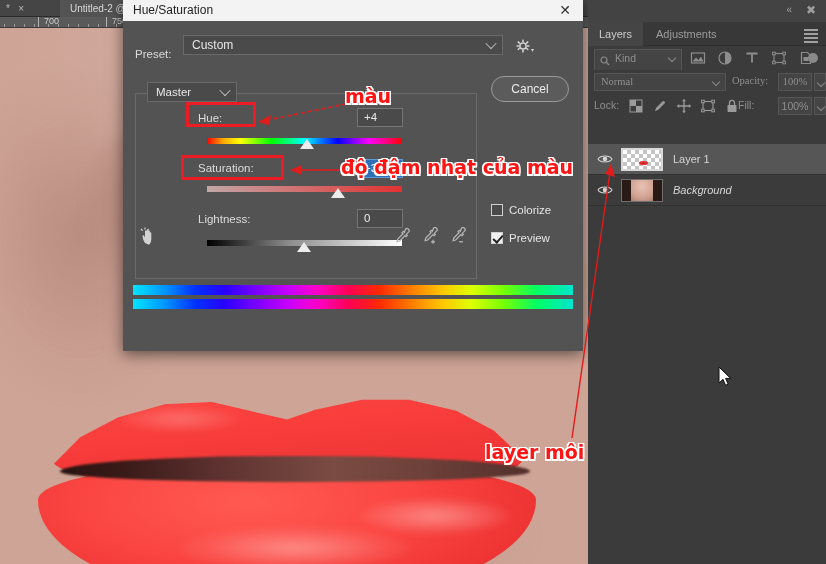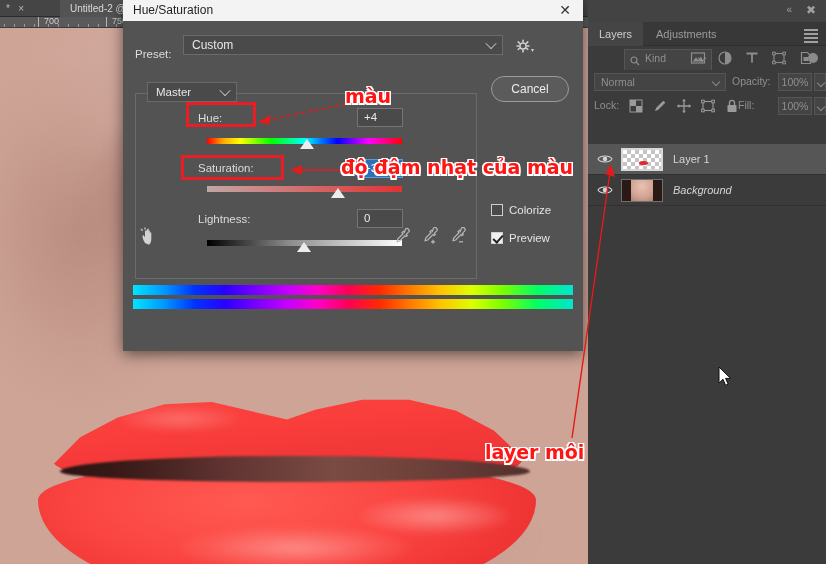--- a/index.html
+++ b/index.html
@@ -240,35 +240,36 @@
   .ptab.active { background: #454545; color: #cdcdcd; }
   .panel-menu { position: absolute; right: 8px; top: 7px; width: 14px; }
   .panel-menu span { display: block; height: 1.5px; background: #a0a0a0; margin-bottom: 2.5px; }
 
   .filter-row {
     position: absolute; left: 0; top: 46px; width: 238px; height: 24px;
     background: #3b3b3b;
   }
   .kind-box {
     position: absolute; left: 6px; top: 3px; width: 88px; height: 24px;
-    background: #444; border: 1px solid #555; color: #8f8f8f; font-size: 10.5px; line-height: 16px; margin-left: 30px;
+    background: #444; border: 1px solid #555; color: #8f8f8f; font-size: 10.5px; line-height: 16px;
   }
   .kind-box .magnifier { position: absolute; left: 5px; top: 4px; }
   .kind-box .ktext { position: absolute; left: 20px; top: 0; line-height: 16px; }
   .kind-box .kcaret {
     position: absolute; right: 6px; top: 5px; width: 6px; height: 6px;
     border-left: 1px solid #8a8a8a; border-bottom: 1px solid #8a8a8a;
     transform: rotate(-45deg);
   }
   .fico { position: absolute; top: 4px; width: 16px; height: 16px; color: #8d8d8d; }
   .fdot { position: absolute; right: 8px; top: 7px; width: 10px; height: 10px; border-radius: 50%; background: #8a8a8a; }
 
   .blend-row {
     position: absolute; left: 0; top: 70px; width: 238px; height: 24px;
     background: #3b3b3b;
+    font-family: Liberation Serif, serif;
   }
   .blend-box {
     position: absolute; left: 6px; top: 3px; width: 132px; height: 18px;
     background: #444; border: 1px solid #555; color: #8f8f8f; font-size: 10.5px; line-height: 16px; padding-left: 6px;
   }
   .blend-box .kcaret {
     position: absolute; right: 6px; top: 5px; width: 6px; height: 6px;
     border-left: 1px solid #8a8a8a; border-bottom: 1px solid #8a8a8a;
     transform: rotate(-45deg);
   }

